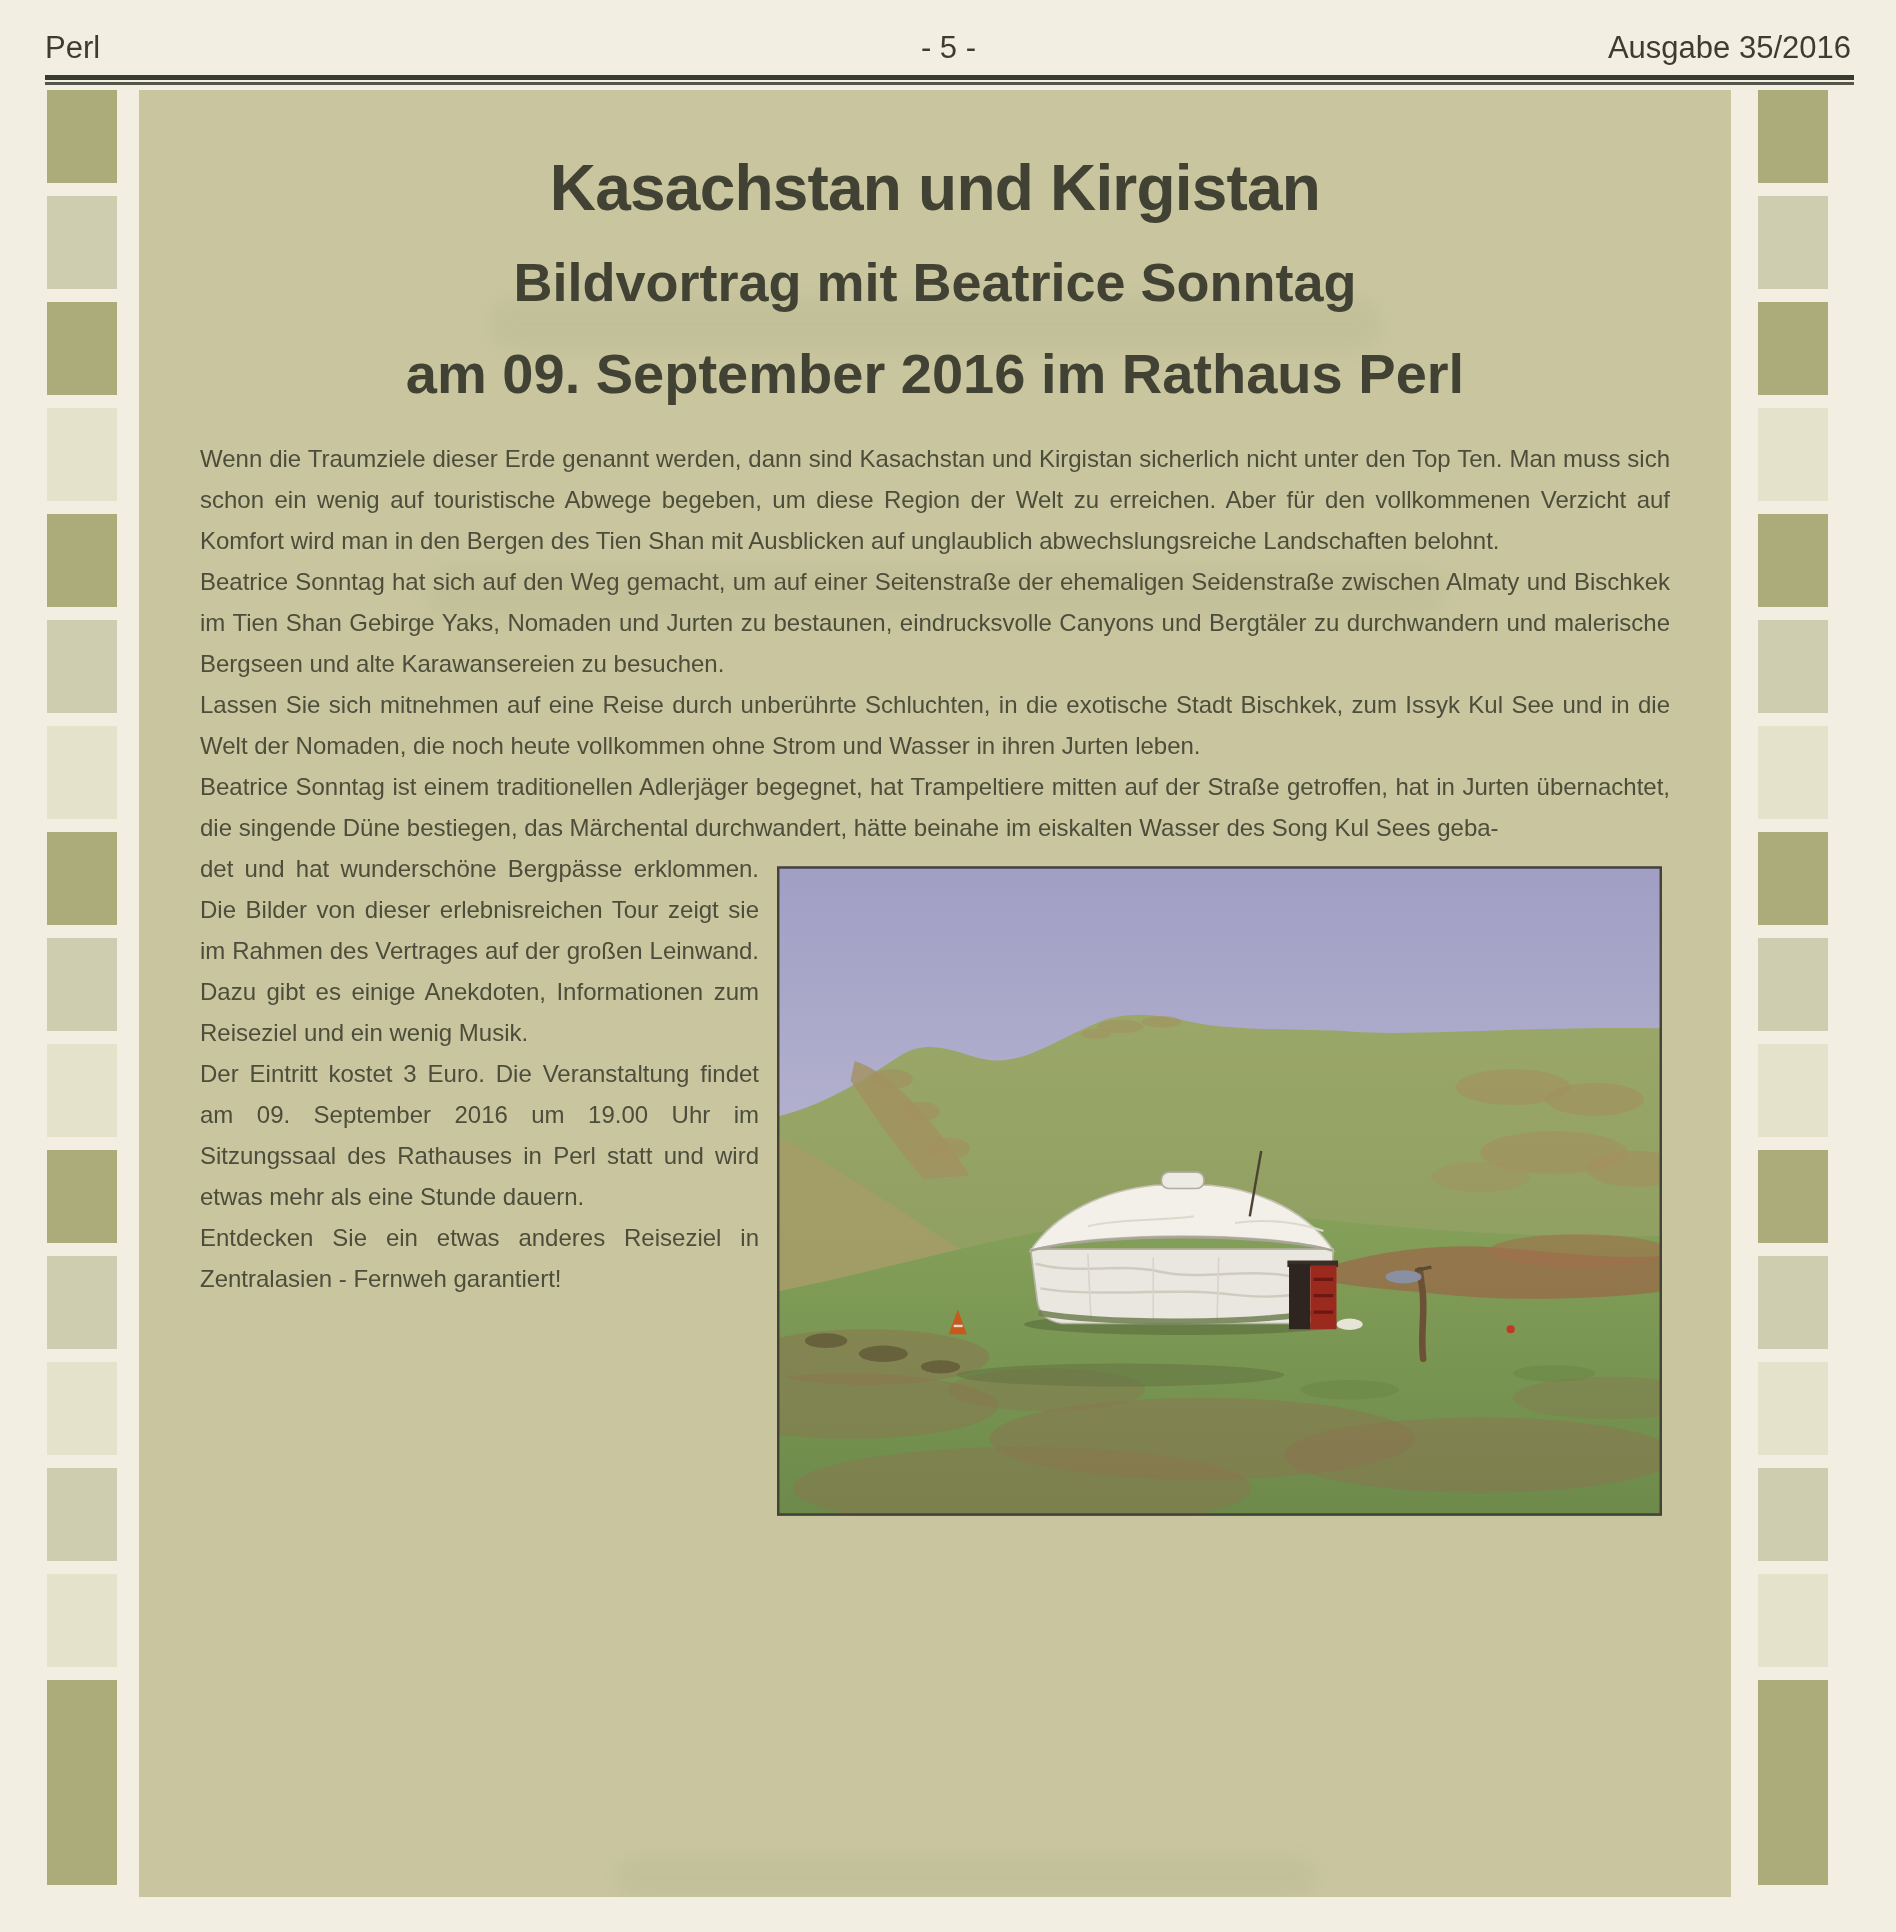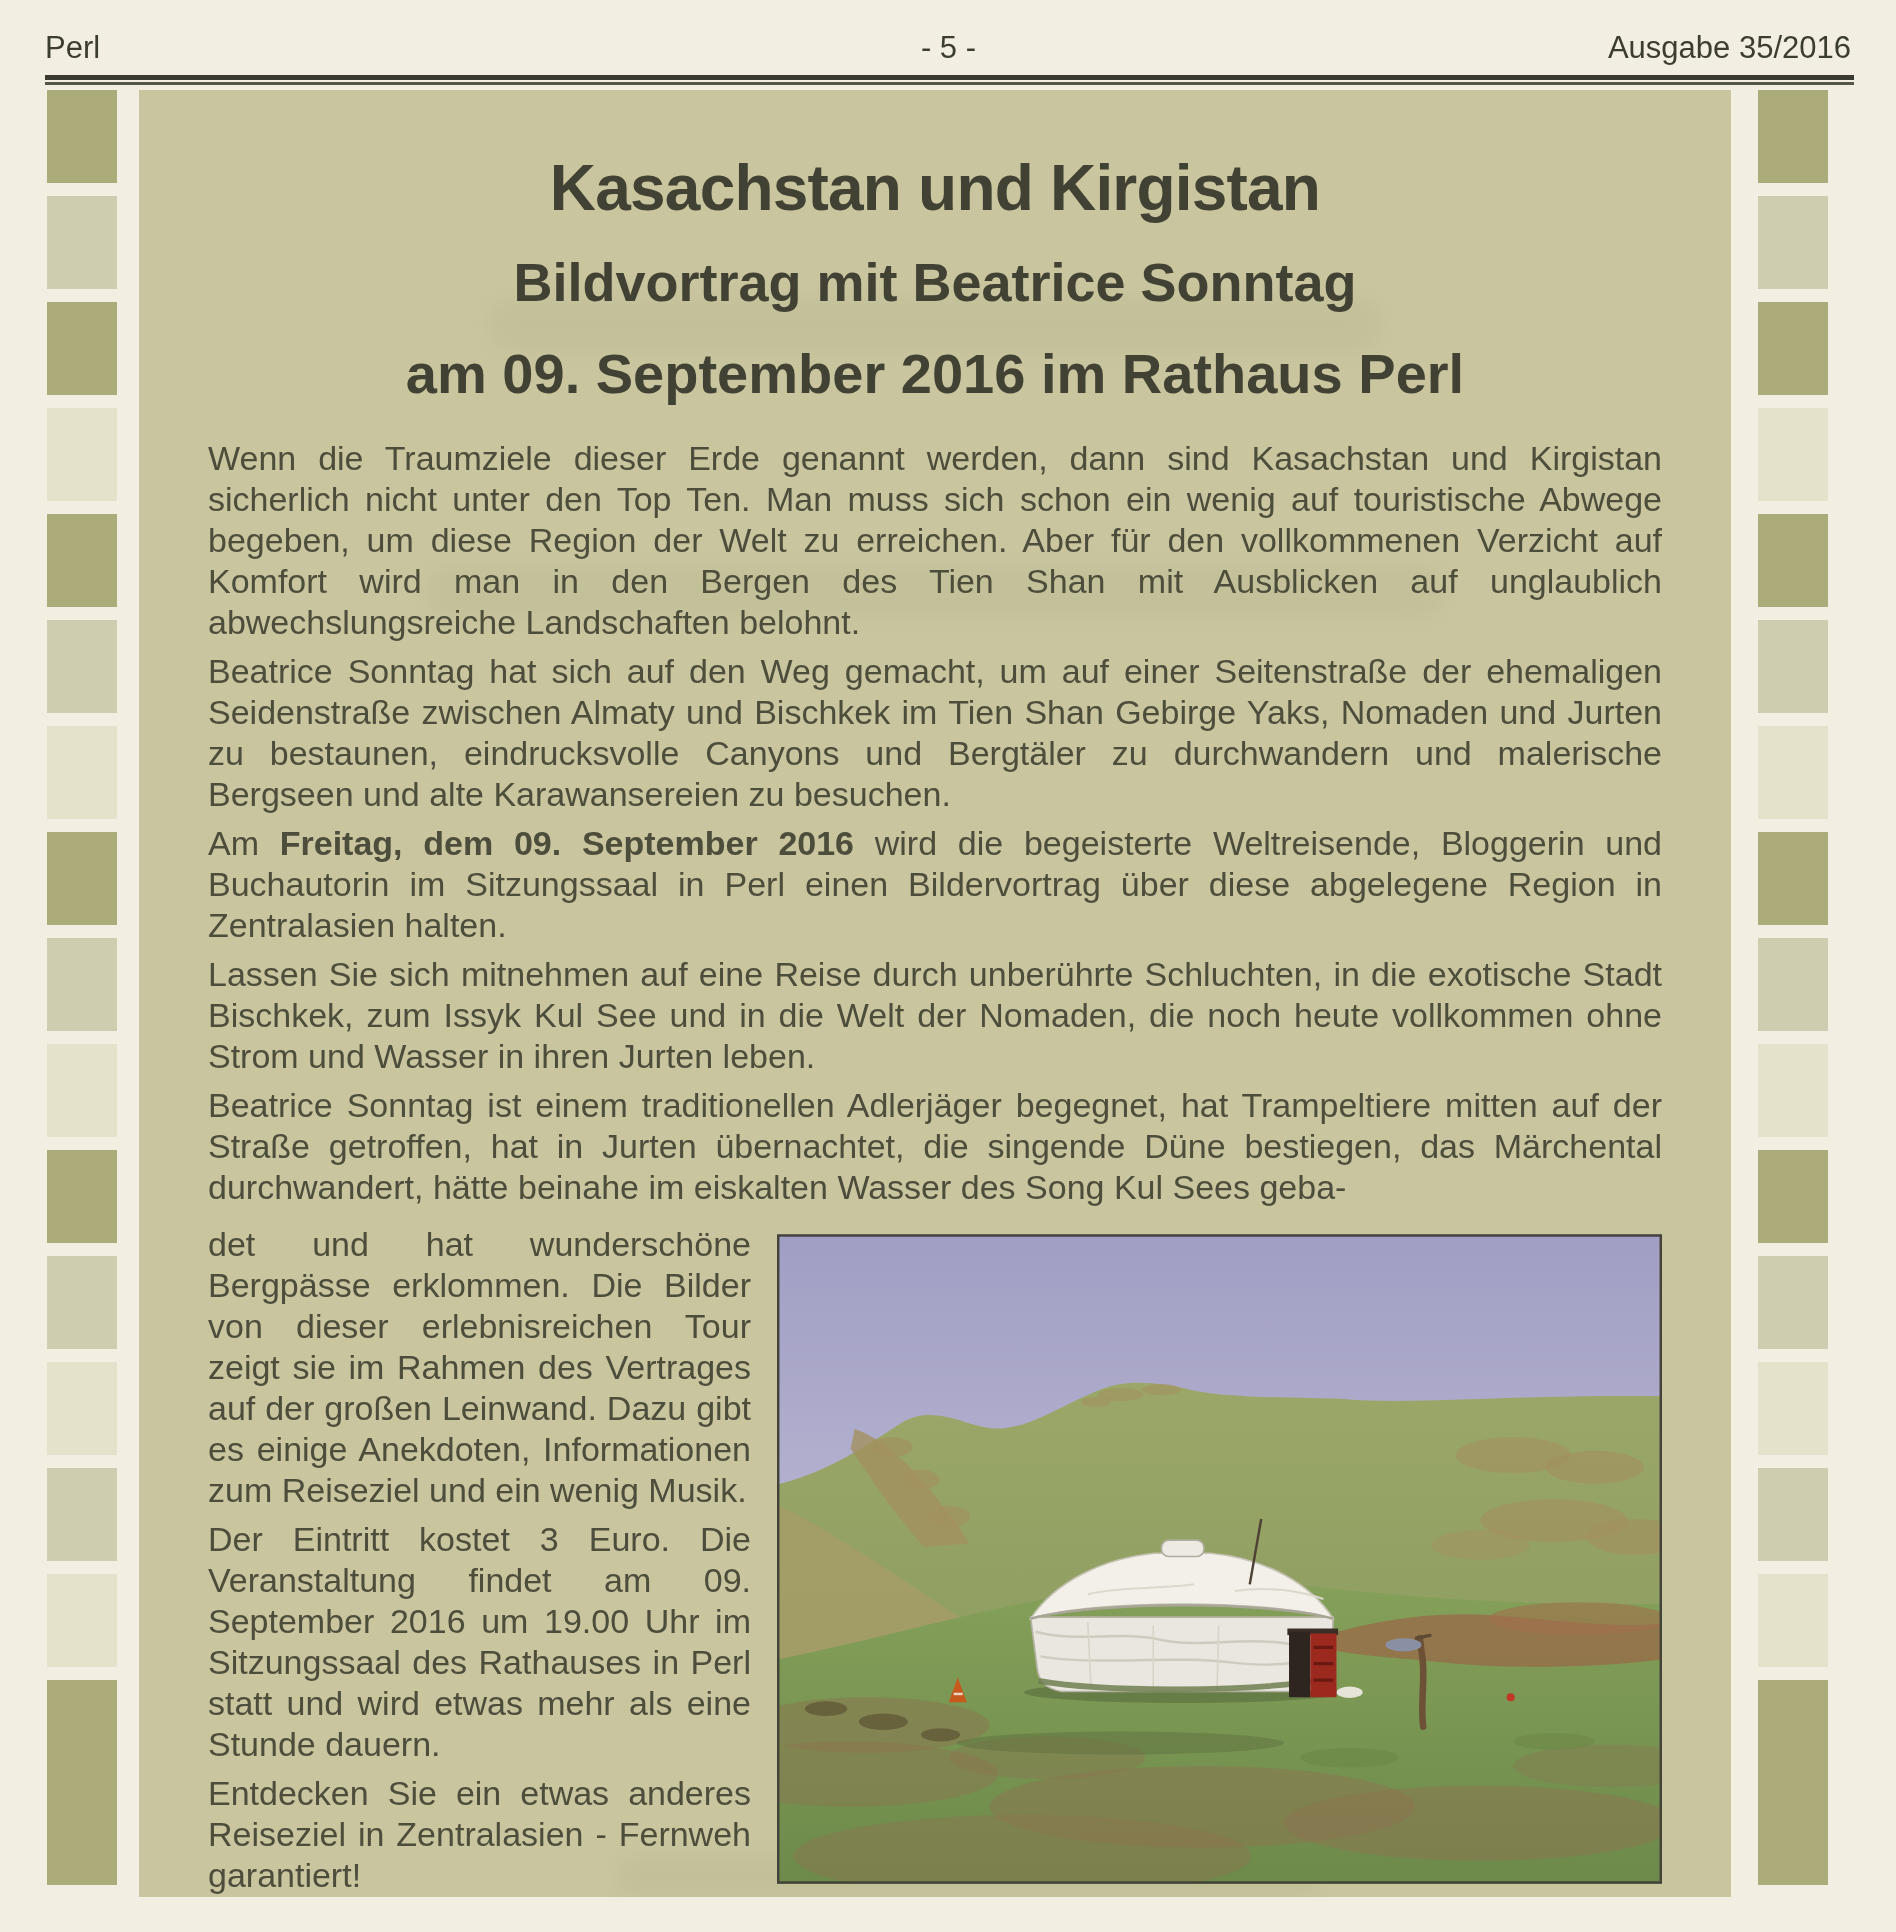--- a/index.html
+++ b/index.html
@@ -40,21 +40,21 @@
   .g1{top:209px;left:22%;width:56%;height:51px;}
   .g2{top:479px;left:18%;width:64%;height:47px;}
   .g3{top:1768px;left:30%;width:44%;height:39px;}
   
   h1,h2,h3{text-align:center;color:var(--title-text,#424234);
     font-weight:bold;line-height:1.08;position:relative;}
   h1{font-size:64px;margin:64px 0 0;letter-spacing:-0.8px;}
   h2{font-size:54px;margin:29.5px 0 0;}
   h3{font-size:56px;margin:33px 0 0;}
   .bodytext{margin-top:34px;position:relative;}
-  .bodytext p,.col p{margin:8px;font-size:34px;line-height:41px;
+  .bodytext p,.col p{margin:0;font-size:24px;line-height:41px;
     text-align:justify;color:var(--body-text,#4d4d3b);}
   .bodytext p span.b,.col p span.b{font-weight:bold;}
   .split{display:flex;gap:18px;position:relative;}
   .col{width:559px;flex:none;}
   .photo{margin:18px 0 0;width:885px;height:650px;flex:none;}
   .photo svg{display:block;}
 </style>
 </head>
 <body>
 
@@ -111,21 +111,20 @@
       <div class="ghost g2"></div>
       <div class="ghost g3"></div>
 
       <h1>Kasachstan und Kirgistan</h1>
       <h2>Bildvortrag mit Beatrice Sonntag</h2>
       <h3>am 09. September 2016 im Rathaus Perl</h3>
 
       <div class="bodytext">
           <p><span>Wenn die Traumziele dieser Erde genannt werden, dann sind Kasachstan und Kirgistan sicherlich nicht unter den Top Ten. Man muss sich schon ein wenig auf touristische Abwege begeben, um diese Region der Welt zu erreichen. Aber für den vollkommenen Verzicht auf Komfort wird man in den Bergen des Tien Shan mit Ausblicken auf unglaublich abwechslungsreiche Landschaften belohnt.</span></p>
           <p><span>Beatrice Sonntag hat sich auf den Weg gemacht, um auf einer Seitenstraße der ehemaligen Seidenstraße zwischen Almaty und Bischkek im Tien Shan Gebirge Yaks, Nomaden und Jurten zu bestaunen, eindrucksvolle Canyons und Bergtäler zu durchwandern und malerische Bergseen und alte Karawansereien zu besuchen.</span></p>
-          <p><span>Am </span><span class="b">Freitag, dem 09. September 2016</span><span> wird die begeisterte Weltreisende, Bloggerin und Buchautorin im Sitzungssaal in Perl einen Bildervortrag über diese abgelegene Region in Zentralasien halten.</span></p>
           <p><span>Lassen Sie sich mitnehmen auf eine Reise durch unberührte Schluchten, in die exotische Stadt Bischkek, zum Issyk Kul See und in die Welt der Nomaden, die noch heute vollkommen ohne Strom und Wasser in ihren Jurten leben.</span></p>
           <p><span>Beatrice Sonntag ist einem traditionellen Adlerjäger begegnet, hat Trampeltiere mitten auf der Straße getroffen, hat in Jurten übernachtet, die singende Düne bestiegen, das Märchental durchwandert, hätte beinahe im eiskalten Wasser des Song Kul Sees geba-</span></p>
         </div>
 
       <div class="split">
         <div class="col">
             <p><span>det und hat wunderschöne Bergpässe erklommen. Die Bilder von dieser erlebnisreichen Tour zeigt sie im Rahmen des Vertrages auf der großen Leinwand. Dazu gibt es einige Anekdoten, Informationen zum Reiseziel und ein wenig Musik.</span></p>
             <p><span>Der Eintritt kostet 3 Euro. Die Veranstaltung findet am 09. September 2016 um 19.00 Uhr im Sitzungssaal des Rathauses in Perl statt und wird etwas mehr als eine Stunde dauern.</span></p>
             <p><span>Entdecken Sie ein etwas anderes Reiseziel in Zentralasien - Fernweh garantiert!</span></p>
           </div>

